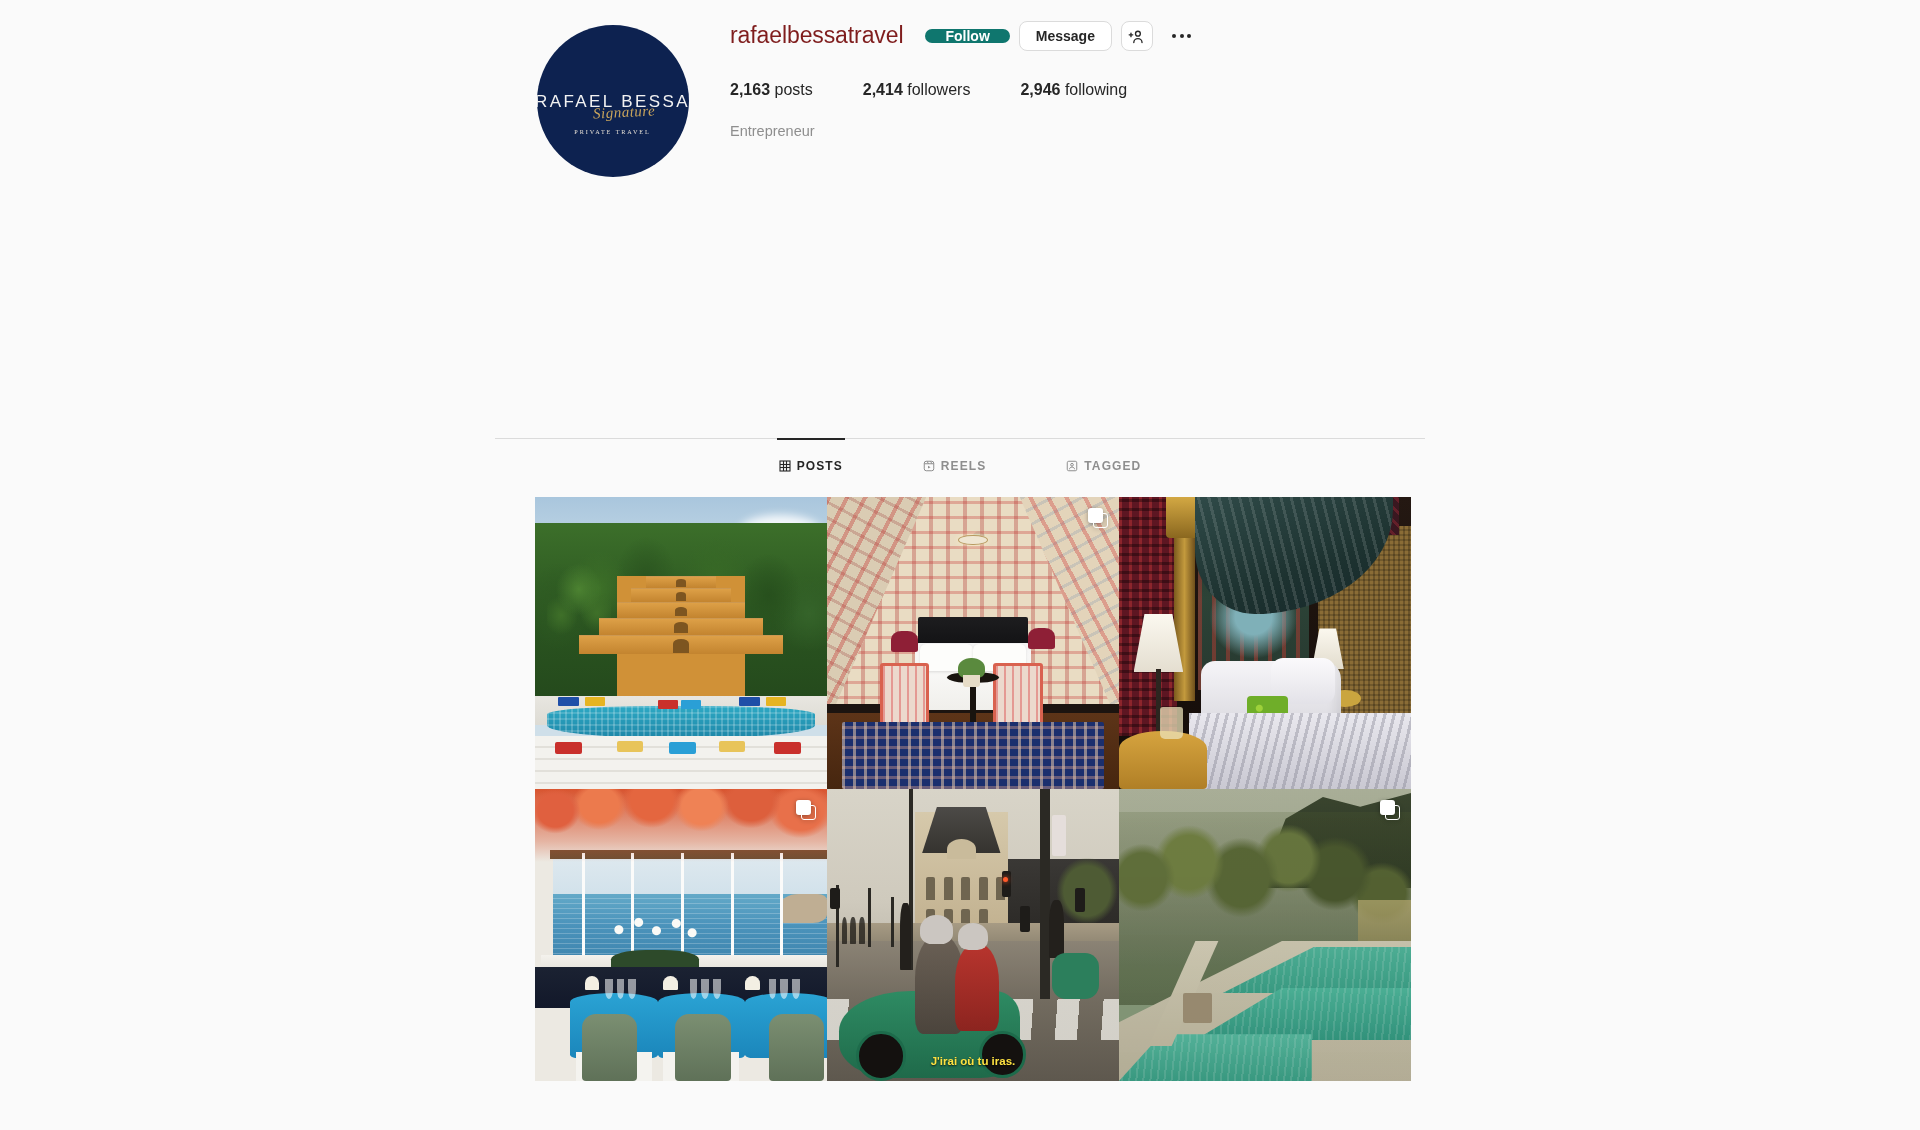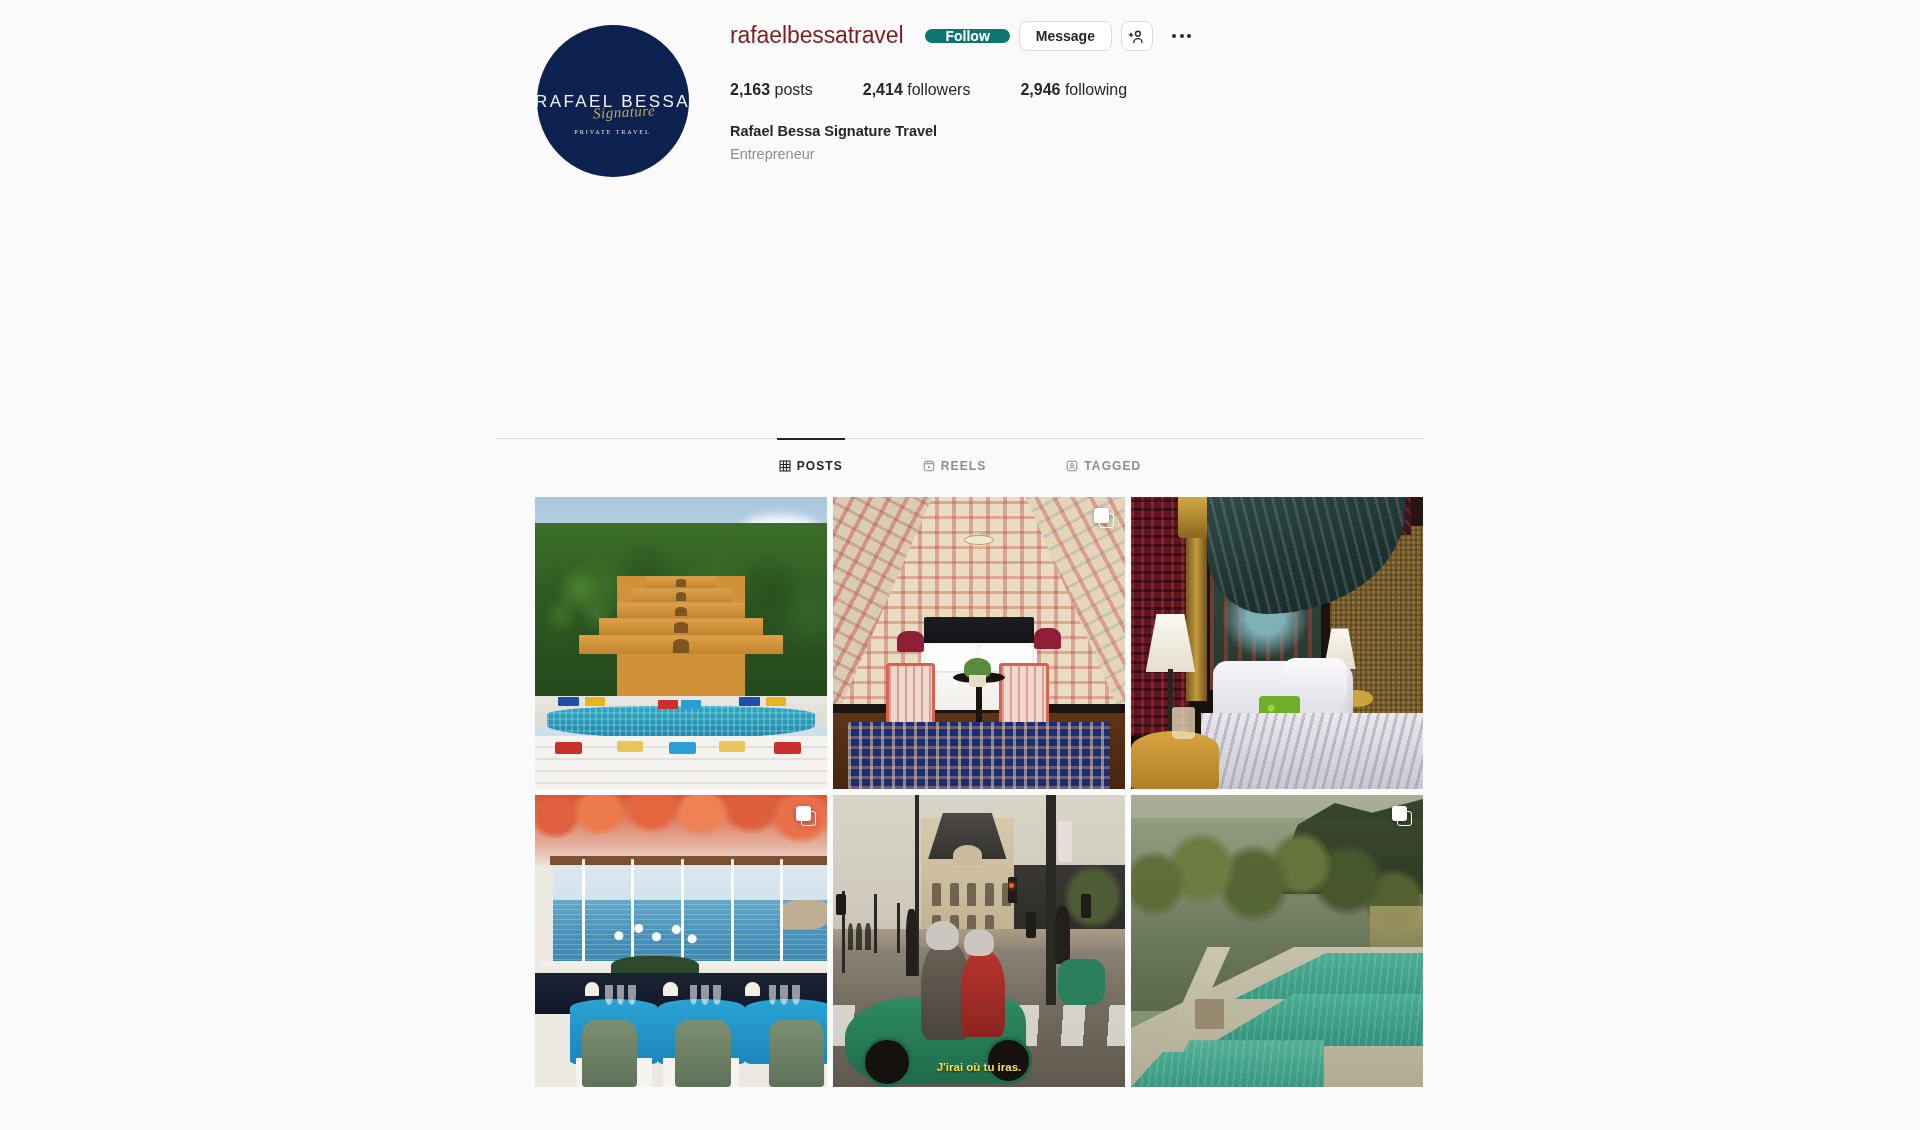--- a/index.html
+++ b/index.html
@@ -263,21 +263,20 @@
 
   
   .grid {
     position: absolute;
     left: 495px;
     top: 497px;
     width: 932px;
     display: grid;
     grid-template-columns: repeat(3, 292px);
     grid-auto-rows: 292px;
-    gap: 6px;
     padding-left: 40px;
   }
 
   .tile {
     position: relative;
     overflow: hidden;
     cursor: pointer;
     background: #efefef;
   }
 
@@ -730,21 +729,20 @@
           <b>2,414</b>
           <span>followers</span>
         </div>
         <div class="stat">
           <b>2,946</b>
           <span>following</span>
         </div>
       </div>
 
       <div class="bio">
-        <span class="bio-name">Rafael Bessa Signature Travel</span>
         <span class="bio-category">Entrepreneur</span>
       </div>
 
     </div>
   </div>
 
   <div class="tabs-wrap">
 
     <div class="tab active">
       <span>

